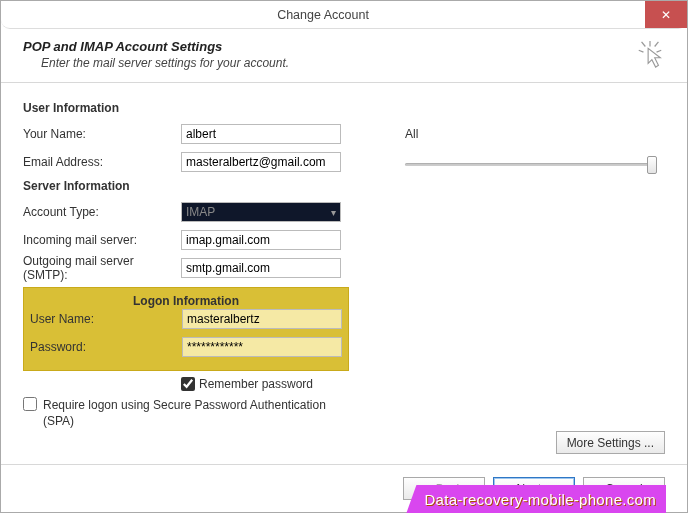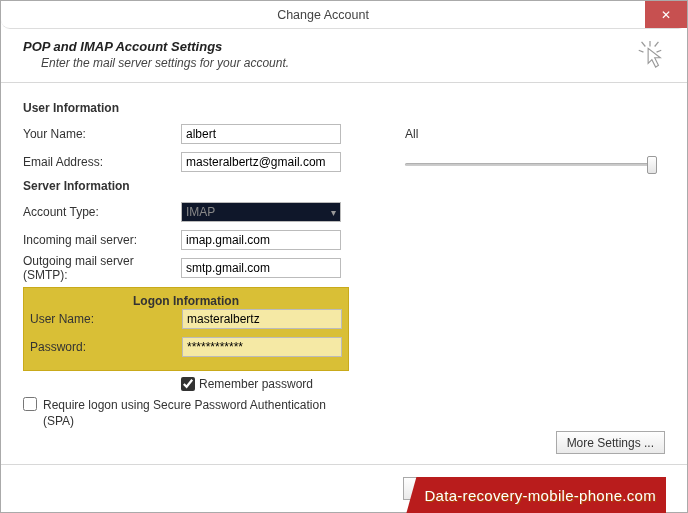--- a/index.html
+++ b/index.html
@@ -190,22 +190,22 @@
     align-items: center;
     justify-content: flex-end;
     gap: 8px;
     padding-right: 22px;
     padding-left: 42px;
   }
   .brand-banner {
     position: absolute;
     bottom: 0;
     right: 22px;
-    height: 36px;
-    background: #b91c1c;
+    height: 28px;
+    background: #d946ef;
     color: #fff;
     font-family: "Comic Sans MS", cursive, sans-serif;
     font-size: 15px;
     padding: 1px 10px 1px 18px;
     display: flex;
     align-items: center;
     clip-path: polygon(10px 0, 100% 0, 100% 100%, 0 100%);
     text-shadow: 1px 1px 0 #aa4c00;
     letter-spacing: 0.3px;
   }

